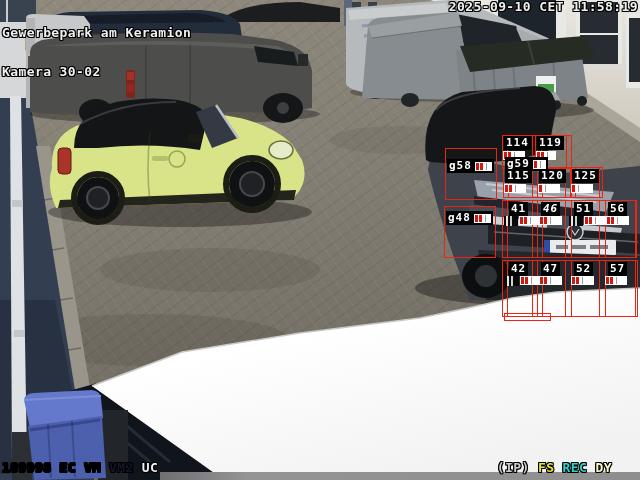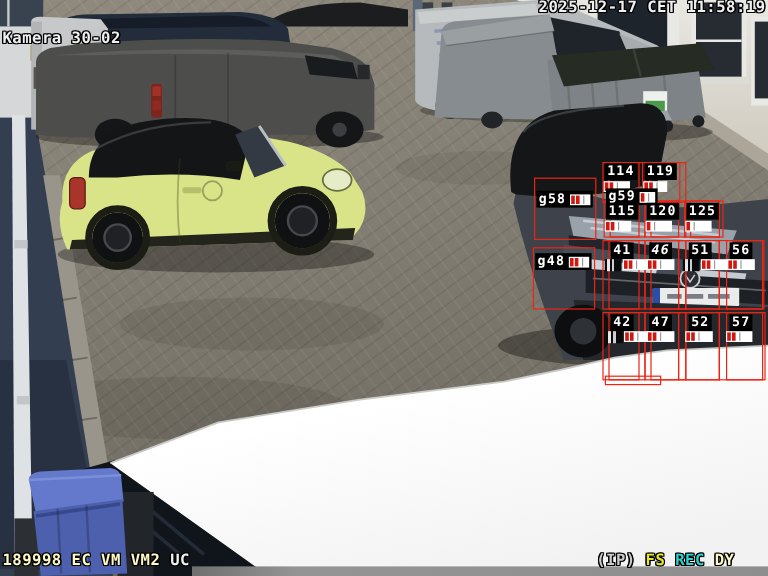--- a/index.html
+++ b/index.html
@@ -394,18 +394,19 @@
       <div class="vm-meter" style="width: 22px; left: 605px; top: 252px;">
         <div class="vm-tick"></div>
         <div class="vm-tick"></div>
         <div class="vm-div"></div>
       </div>
     </div>
 
   <div class="strip"></div>
 
   <div id="osd-tl" class="osd">
+    <div>Gewerbepark am Keramion</div>
     <div>Kamera 30-02</div>
   </div>
-  <div id="osd-ts" class="osd">2025-12-17 CET 11:58:19</div>
-  <div id="osd-bl" class="osd"><span style="color: #fef9c3;">189998 EC VM </span><span style="color: #fef9c3;">VM2</span><span style="color: rgb(240, 240, 240); text-align: center;"> UC</span></div>
+  <div id="osd-ts" class="osd">2025-09-10 CET 11:58:19</div>
+  <div id="osd-bl" class="osd"><span style="color: #000000;">189998 EC VM </span><span style="color: #0f172a;">VM2</span><span style="color: rgb(240, 240, 240); text-align: center;"> UC</span></div>
   <div id="osd-br" class="osd"><span style="color: rgb(203, 203, 203);">(IP) </span><span style="color: rgb(230, 230, 50);">FS </span><span style="color: rgb(46, 211, 205);">REC </span><span style="color: #fef9c3;">DY</span></div>
 </div>
 
 </body></html>

